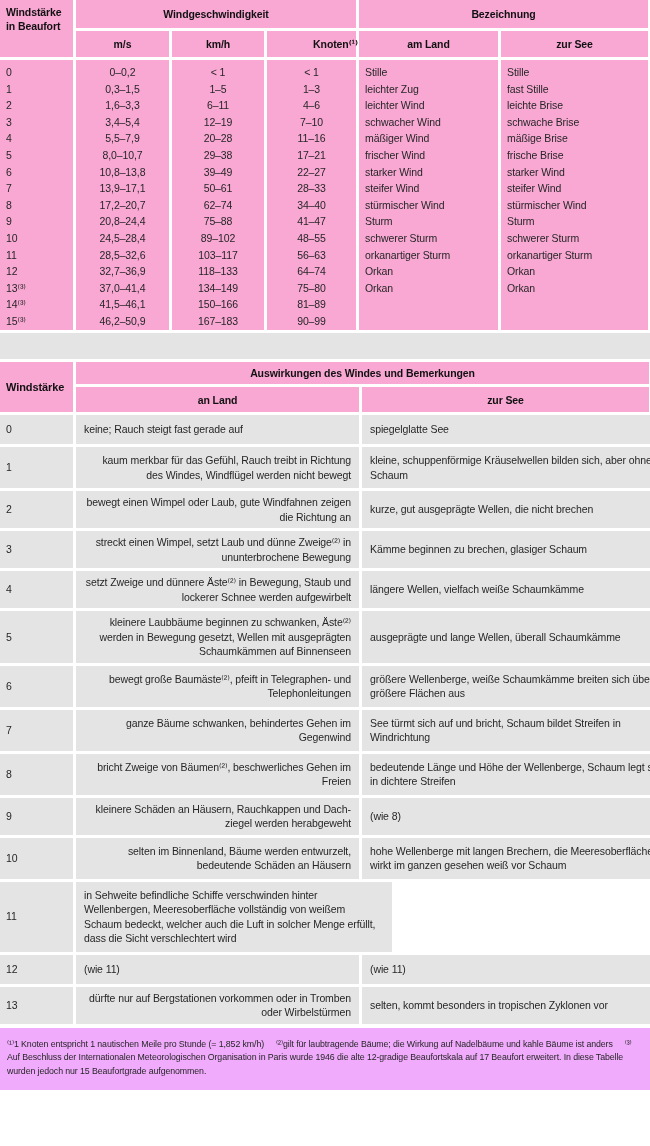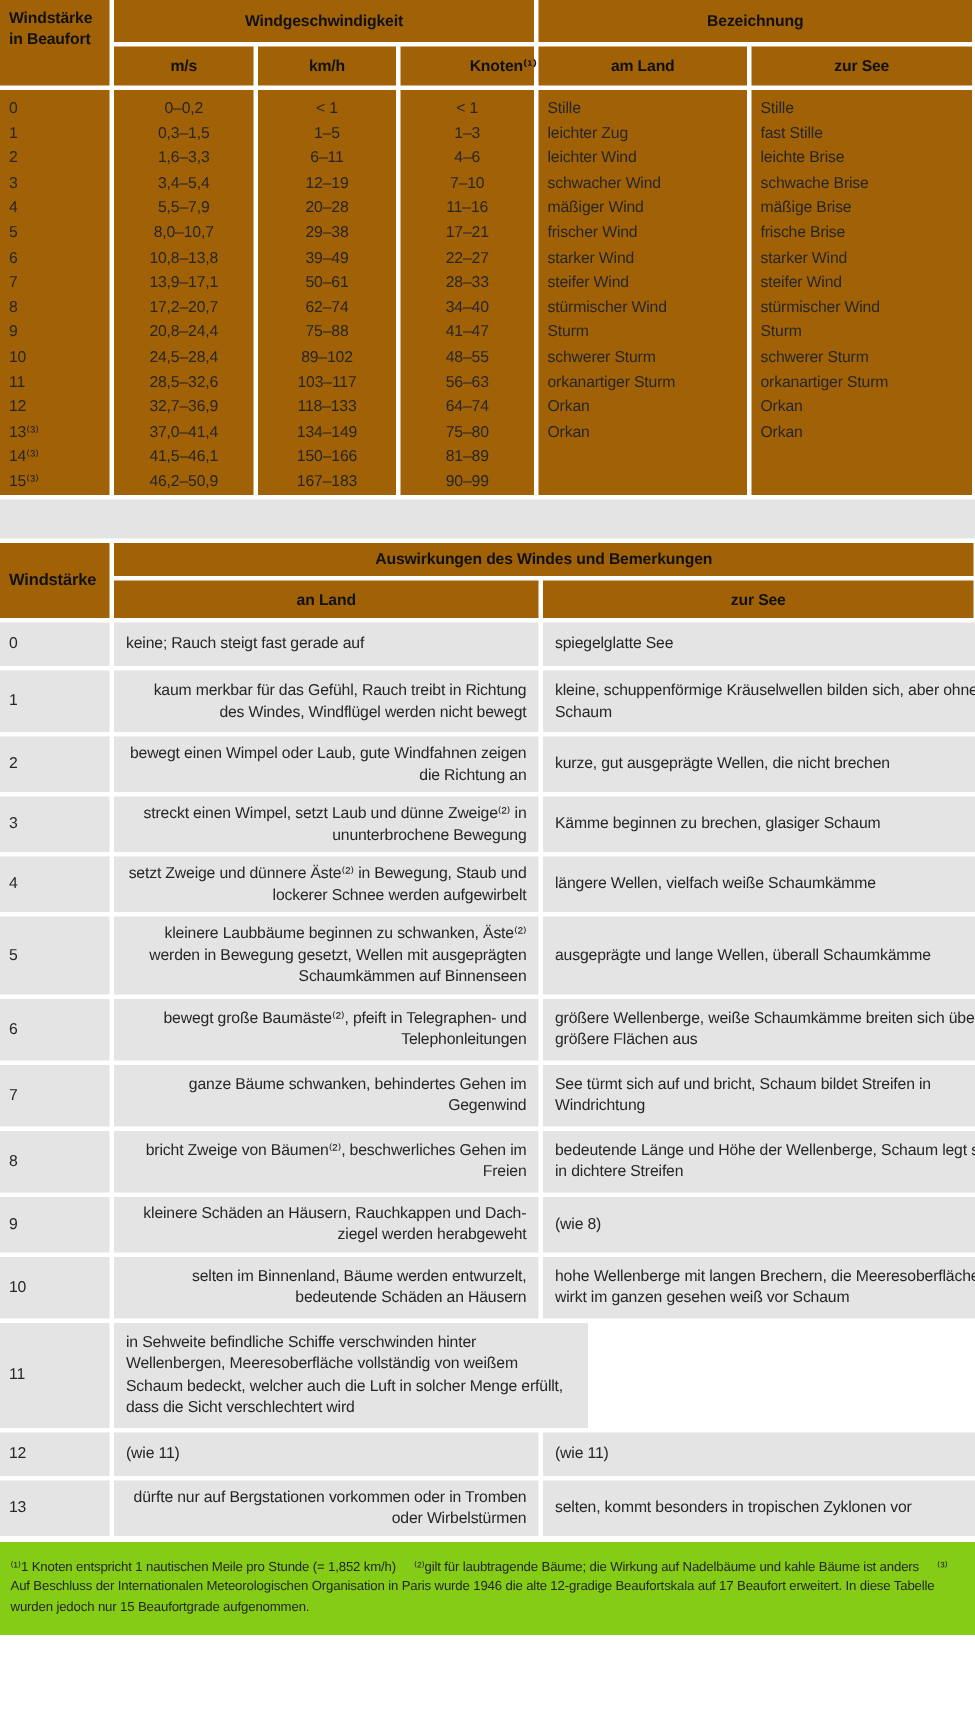--- a/index.html
+++ b/index.html
@@ -3,21 +3,21 @@
 <meta charset="utf-8">
 <style>
   * { margin:0; padding:0; box-sizing:border-box; }
   html, body { background:#ffffff; }
   body {
     width:650px;
     font-family:"Liberation Sans","DejaVu Sans",sans-serif;
     color:#262626;
     letter-spacing:-0.1px;
   }
-  .cell { background:#a16207; }
+  .cell { background:#f9a8d4; }
 
   
   .t1 {
     display:grid;
     grid-template-columns:73px 93px 92px 89px 139px 147px;
     grid-template-rows:28px 26px 270px;
     gap:3px;
   }
   .hdr {
     font-weight:bold; font-size:10.5px; color:#111;
@@ -70,21 +70,21 @@
     background:#e4e4e4;
     display:flex; align-items:center;
     font-size:10.5px; line-height:14.5px; min-height:29px;
   }
   .t2-bft  { width:73px;  padding-left:6px; flex:none; }
   .t2-land { width:283px; padding:4px 8px;  flex:none;text-align:right; }
   .t2-see  { width:316px; padding:6px 8px;  flex:none; }
 
   
   .footnote {
-    margin-top:4px; background:#84cc16;
+    margin-top:4px; background:#f0abfc;
     padding:10px 8px 12px 7px;
     font-size:8.8px; line-height:13.5px; color:#262626;
   }
   .fn-seg { margin-right:12px; }
 </style>
 </head>
 <body>
 
 <div class="t1">
   <div class="cell t1-corner">Windstärke in Beaufort</div>

